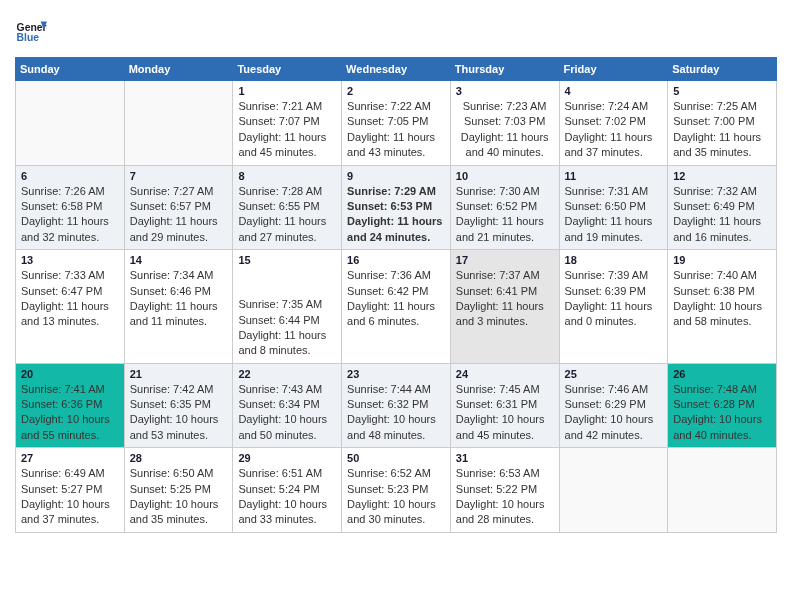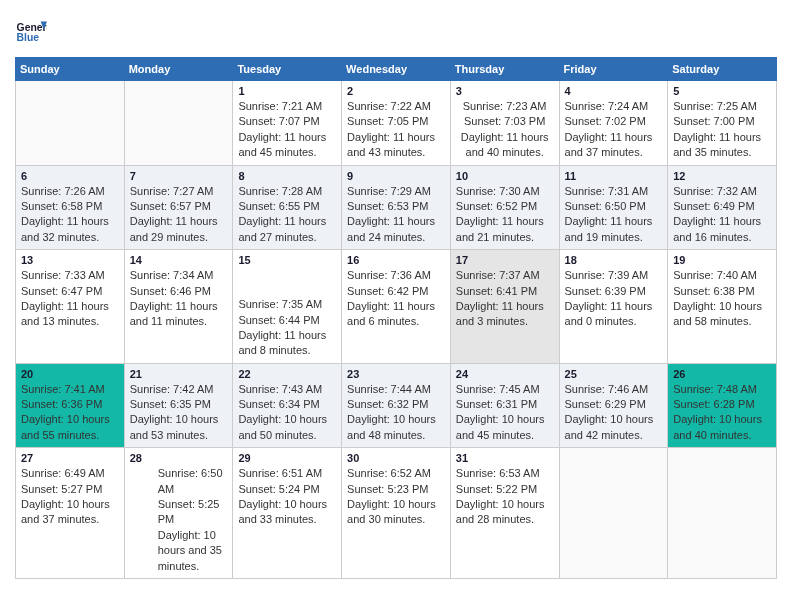--- a/index.html
+++ b/index.html
@@ -167,21 +167,21 @@
 Daylight: 11 hours and 29 minutes.</div>
           </td>
           <td style="background: rgb(238, 241, 246);">
             <div class="day-number">8</div>
             <div class="day-info" style="white-space: pre-line;">Sunrise: 7:28 AM
 Sunset: 6:55 PM
 Daylight: 11 hours and 27 minutes.</div>
           </td>
           <td style="background: rgb(238, 241, 246);">
             <div class="day-number">9</div>
-            <div class="day-info" style="white-space: pre-line;">Sunrise: 7:29 AM
+            <div class="day-info" style="white-space: pre-line; font-weight: bold;">Sunrise: 7:29 AM
 Sunset: 6:53 PM
 Daylight: 11 hours and 24 minutes.</div>
           </td>
           <td style="background: rgb(238, 241, 246);">
             <div class="day-number">10</div>
             <div class="day-info" style="white-space: pre-line;">Sunrise: 7:30 AM
 Sunset: 6:52 PM
 Daylight: 11 hours and 21 minutes.</div>
           </td>
           <td style="background: rgb(238, 241, 246);">
@@ -287,32 +287,32 @@
         </tr>
         <tr class="week-row">
           <td style="background: rgb(255, 255, 255);">
             <div class="day-number">27</div>
             <div class="day-info" style="white-space: pre-line;">Sunrise: 6:49 AM
 Sunset: 5:27 PM
 Daylight: 10 hours and 37 minutes.</div>
           </td>
           <td style="background: rgb(255, 255, 255);">
             <div class="day-number">28</div>
-            <div class="day-info" style="white-space: pre-line; margin-left: 28px;">Sunrise: 6:50 AM
+            <div class="day-info" style="white-space: pre-line;">Sunrise: 6:50 AM
 Sunset: 5:25 PM
 Daylight: 10 hours and 35 minutes.</div>
           </td>
           <td style="background: rgb(255, 255, 255); margin-top: 40px;">
             <div class="day-number">29</div>
             <div class="day-info" style="white-space: pre-line;">Sunrise: 6:51 AM
 Sunset: 5:24 PM
 Daylight: 10 hours and 33 minutes.</div>
           </td>
           <td style="background: rgb(255, 255, 255);">
-            <div class="day-number">30</div>
+            <div class="day-number">50</div>
             <div class="day-info" style="white-space: pre-line;">Sunrise: 6:52 AM
 Sunset: 5:23 PM
 Daylight: 10 hours and 30 minutes.</div>
           </td>
           <td style="background: rgb(255, 255, 255);">
             <div class="day-number">31</div>
             <div class="day-info" style="white-space: pre-line;">Sunrise: 6:53 AM
 Sunset: 5:22 PM
 Daylight: 10 hours and 28 minutes.</div>
           </td>

